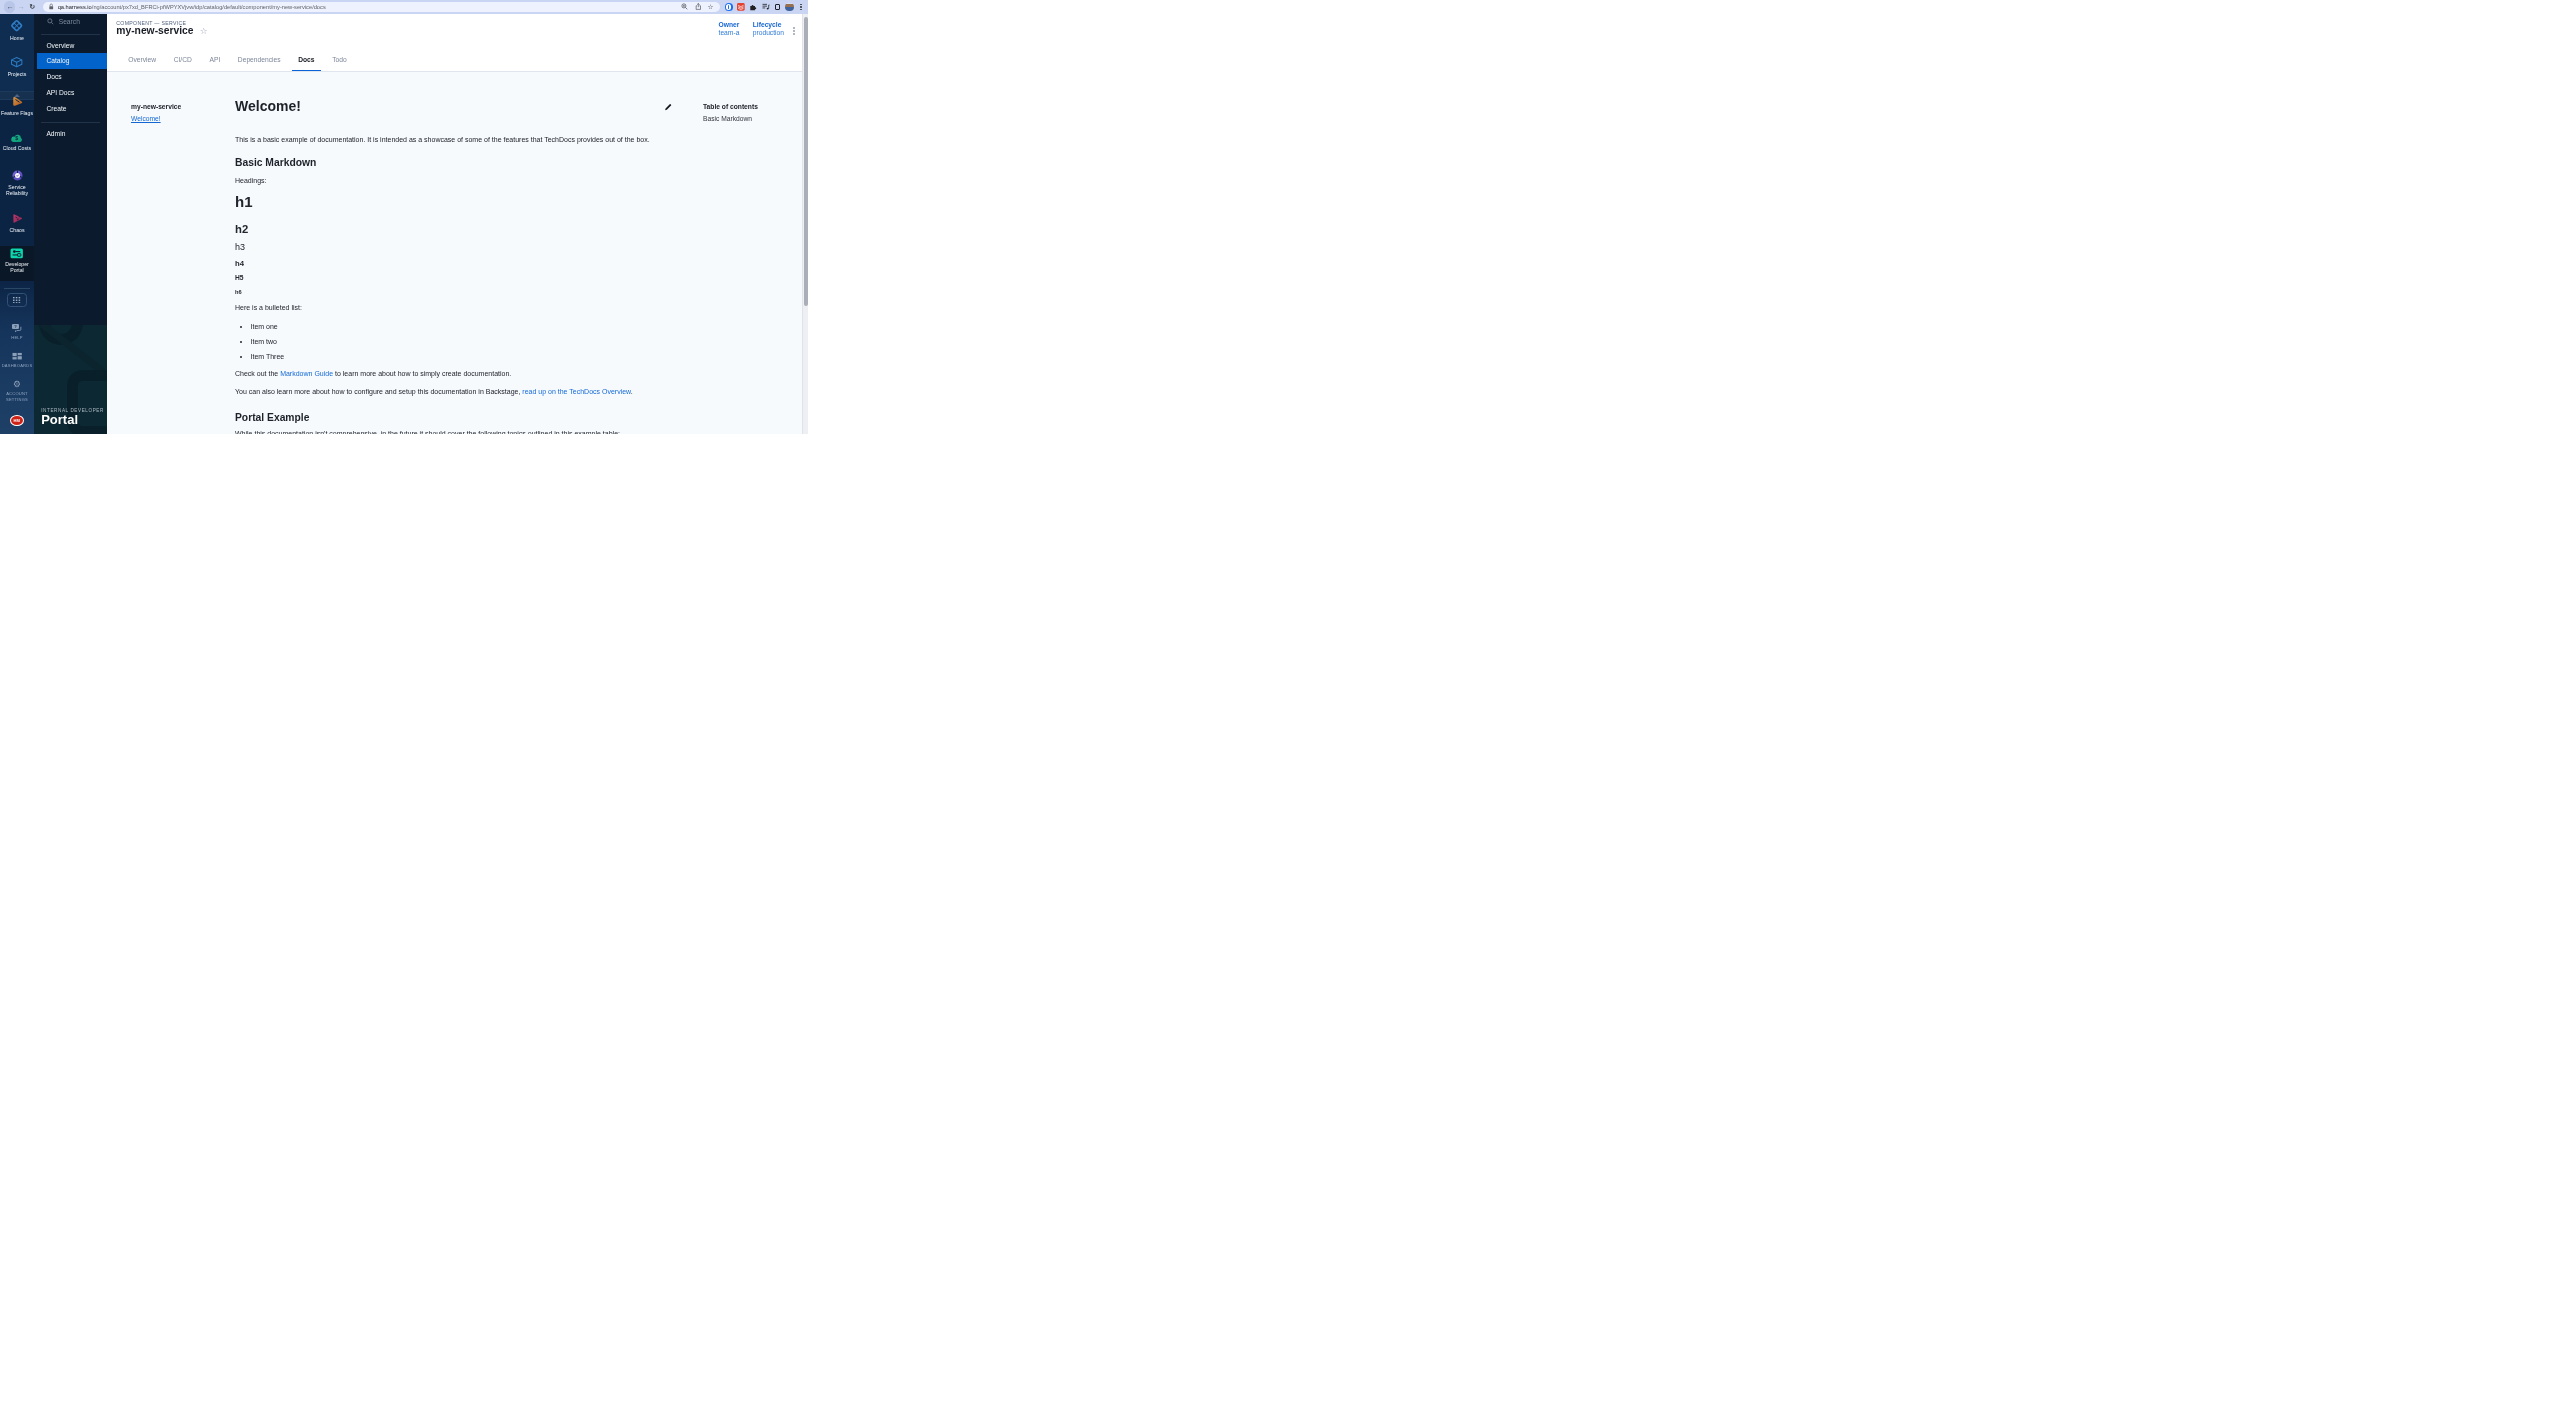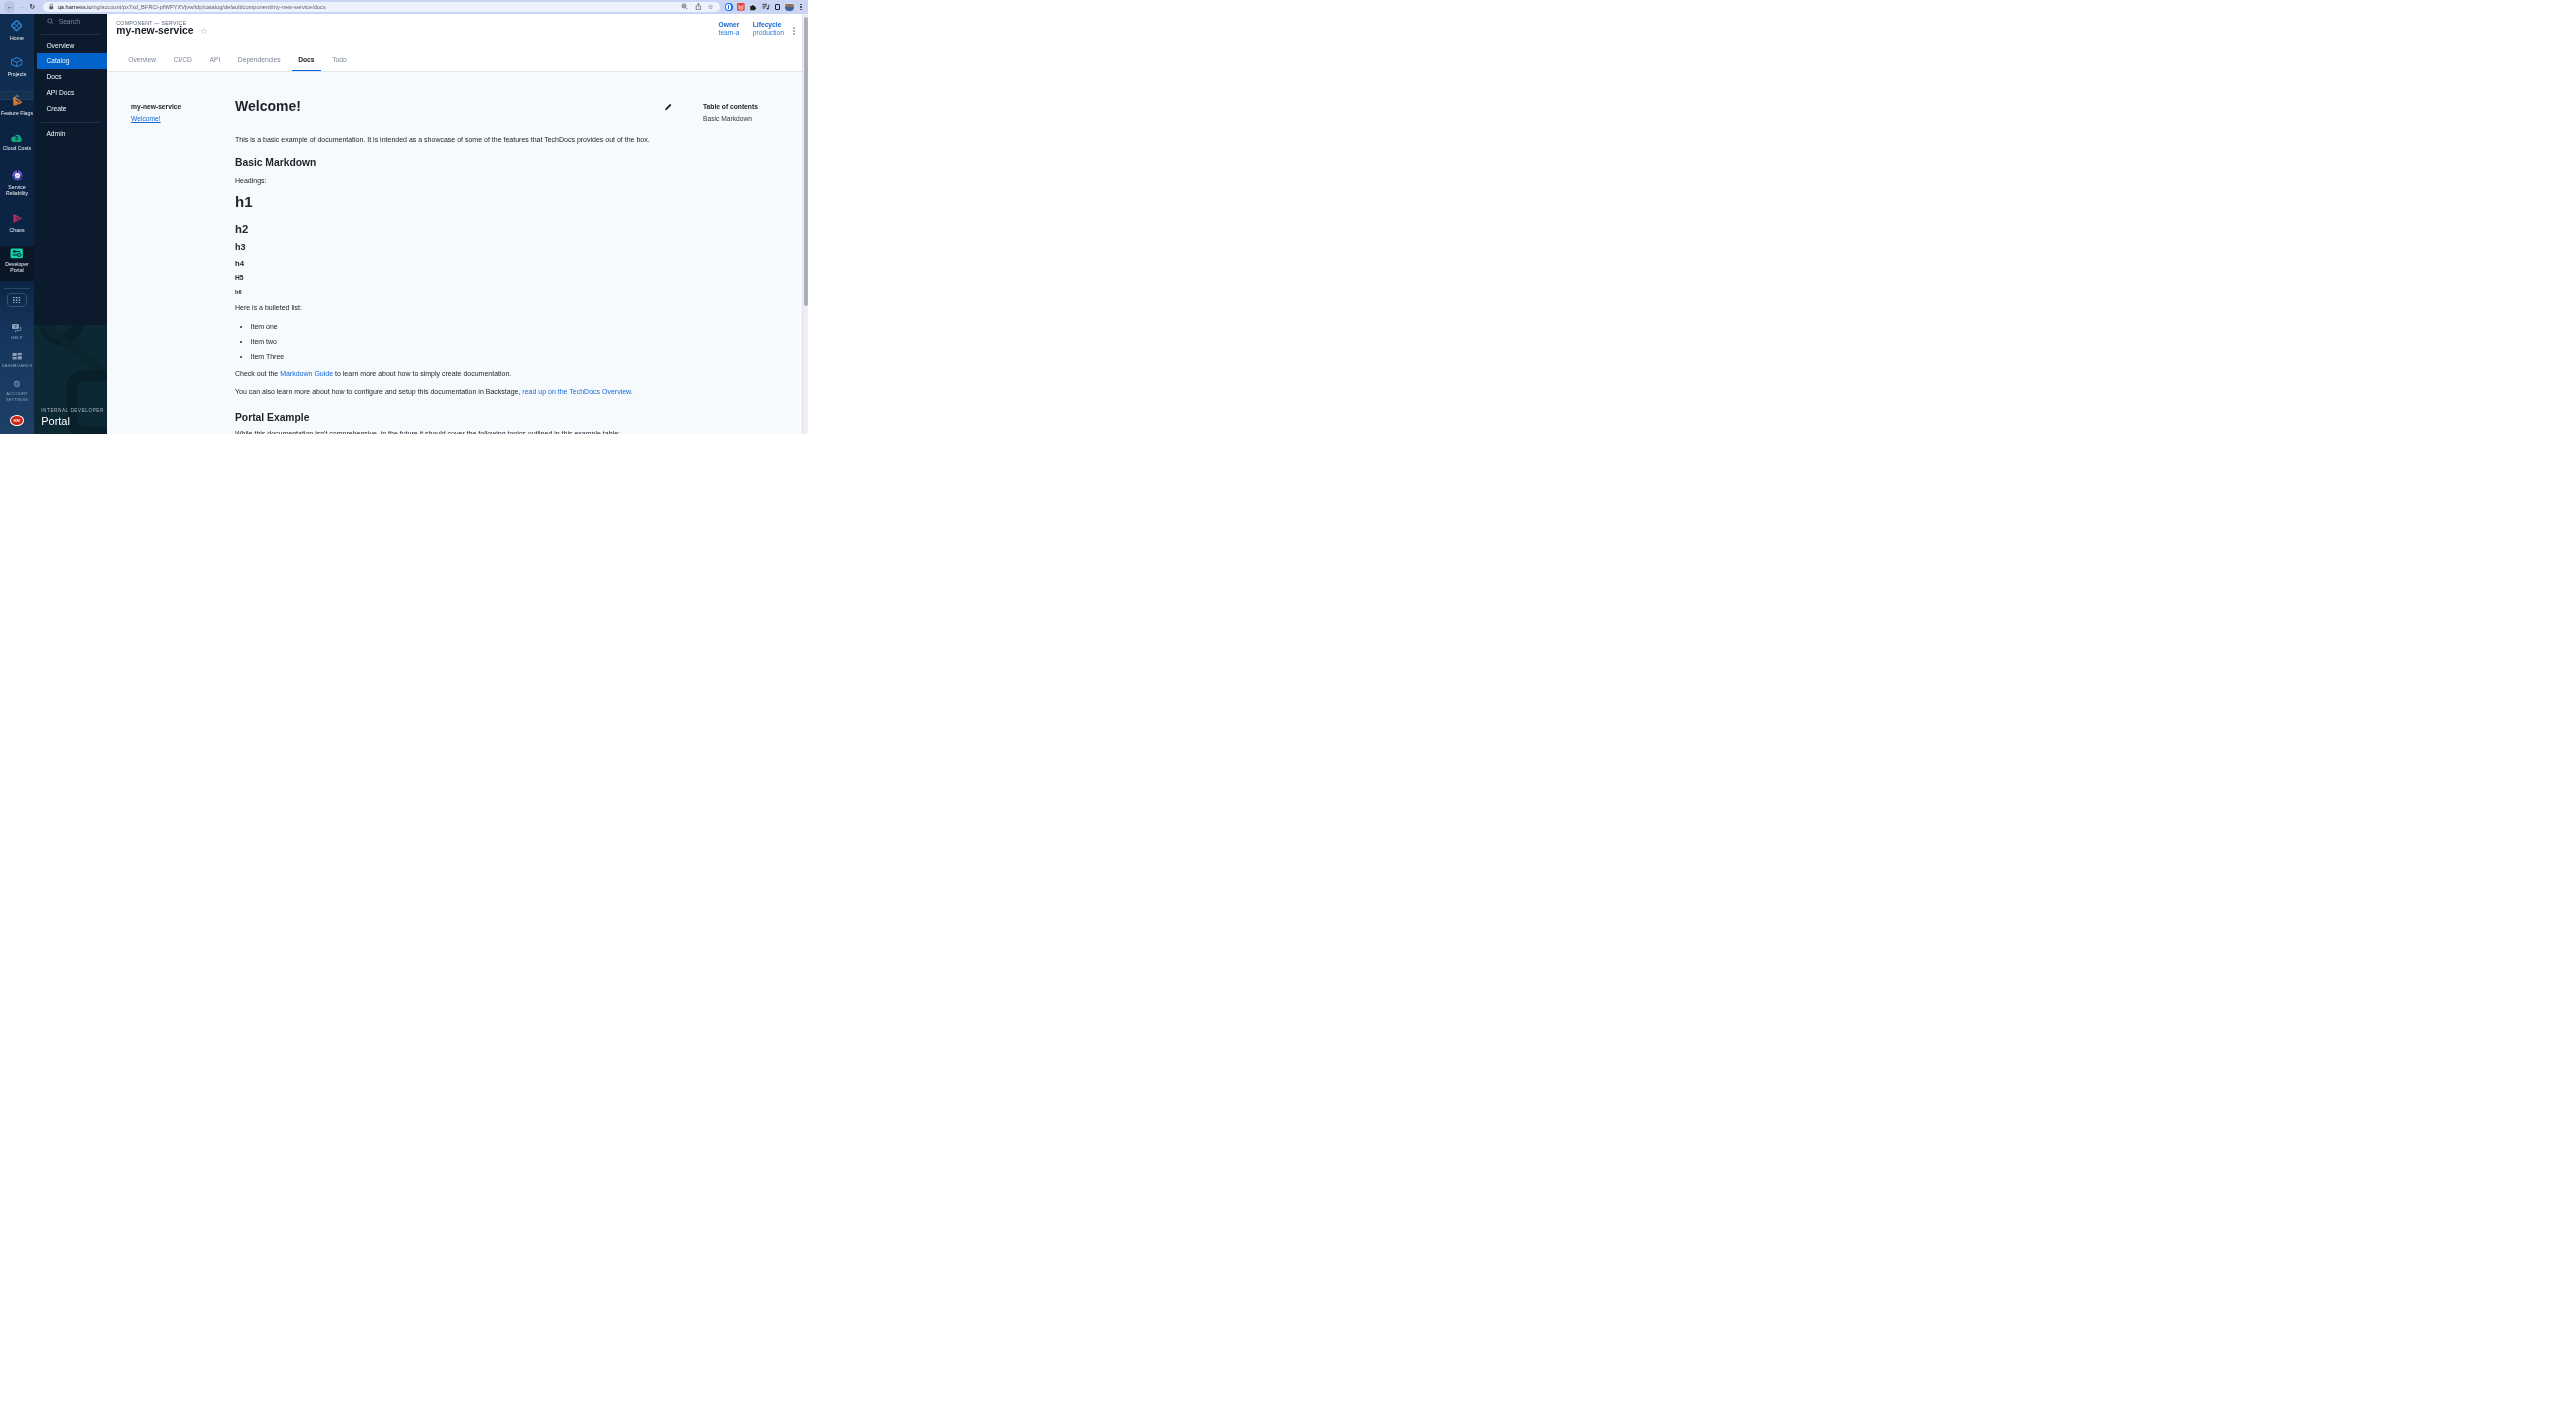--- a/index.html
+++ b/index.html
@@ -50,21 +50,21 @@
   .search-row { position:absolute; top:4.1px; left:13.4px; display:flex; align-items:center; gap:4.6px; cursor:pointer; }
   .search-row span { font-size:6.7px; color:#7f8a9e; }
   .sb-divider { position:absolute; left:7.2px; right:7.2px; border-top:0.5px solid #203348; }
   .sb-item { position:absolute; left:0; width:73px; height:15.5px; line-height:15.5px; padding-left:12.4px; font-size:6.7px; color:#f2f5f9; cursor:pointer; }
   .sb-item.selected { left:2.6px; width:70px; padding-left:9.8px; background:#0264cb; }
   .brand { position:absolute; bottom:0; left:0; width:73px; height:109px; background:#0c2833; overflow:hidden; }
   .brand .ring { position:absolute; top:-24px; left:5.2px; width:44px; height:44px; border:11.3px solid #09202a; border-radius:50%; }
   .brand .rrect { position:absolute; right:-21.6px; bottom:-3.1px; width:62px; height:67px; border:11.3px solid #09202a; border-radius:15.5px; }
   .brand .diag { position:absolute; top:15.5px; left:-10.3px; width:88px; height:7.2px; background:#0b242e; transform:rotate(38deg); }
   .brand-eyebrow { position:absolute; left:7.2px; bottom:20.6px; font-size:4.6px; letter-spacing:0.6px; color:#aeb9c2; }
-  .brand-title { position:absolute; left:7.2px; bottom:7.2px; font-size:11px; font-weight:normal; color:#fff; }
+  .brand-title { position:absolute; left:7.2px; bottom:7.2px; font-size:13px; font-weight:bold; color:#fff; }
 
   
   .main { position:relative; flex:1; height:420px; background:#f6fafd; overflow:hidden; }
   .page-header { position:relative; height:58px; background:#fff; border-bottom:0.5px solid #e1e6ee; }
   .eyebrow { position:absolute; top:5.7px; left:9.3px; font-size:5.2px; letter-spacing:0.3px; color:#51627e; }
   .title-row { position:absolute; top:11.3px; left:9.3px; display:flex; align-items:center; }
   .page-title { font-size:10.3px; font-weight:bold; color:#191d26; }
   .fav-star { margin-left:6.2px; font-size:8.8px; color:#9aa1b5; cursor:pointer; }
   .meta { position:absolute; top:6.7px; right:24px; display:flex; gap:13.4px; }
   .meta .col { display:flex; flex-direction:column; }
@@ -82,21 +82,21 @@
   .doc-nav-title { font-size:6.7px; font-weight:bold; color:#21242c; }
   .doc-nav-link { display:inline-block; margin-top:4.6px; font-size:6.7px; color:#1467d2; text-decoration:underline; cursor:pointer; }
   .article { position:absolute; left:128px; top:26px; width:435px; color:#22262e; }
   .article .doc-title { font-size:14px; font-weight:bold; color:#1d2129; margin-bottom:20.6px; }
   .article p { font-size:7px; line-height:10.8px; }
   .article .h2x { font-size:10.3px; font-weight:bold; color:#1d2129; }
   .sec-basic { margin-top:11.3px; }
   .p-headings { margin-top:8.8px; }
   .demo-h1 { font-size:15px; font-weight:bold; margin-top:6.2px; }
   .demo-h2 { font-size:11.3px; font-weight:bold; margin-top:12.4px; }
-  .demo-h3 { font-size:9px; font-weight:bold; margin-top:7.2px; }
+  .demo-h3 { font-size:9px; font-weight:normal; margin-top:7.2px; }
   .demo-h4 { font-size:7.7px; font-weight:bold; margin-top:6.7px; }
   .demo-h5 { font-size:6.7px; font-weight:bold; margin-top:6.7px; }
   .demo-h6 { font-size:5.7px; font-weight:bold; margin-top:7.7px; }
   .p-list { margin-top:7.7px; }
   .article ul { margin-top:9.8px; margin-bottom:4.1px; padding-left:15.5px; }
   .article li { font-size:7px; line-height:8.8px; margin-bottom:6.2px; }
   .p-guide { margin-top:7.2px; }
   .p-tech { margin-top:7.2px; }
   .sec-table { margin-top:13.4px; }
   .p-table { margin-top:6.2px; }

